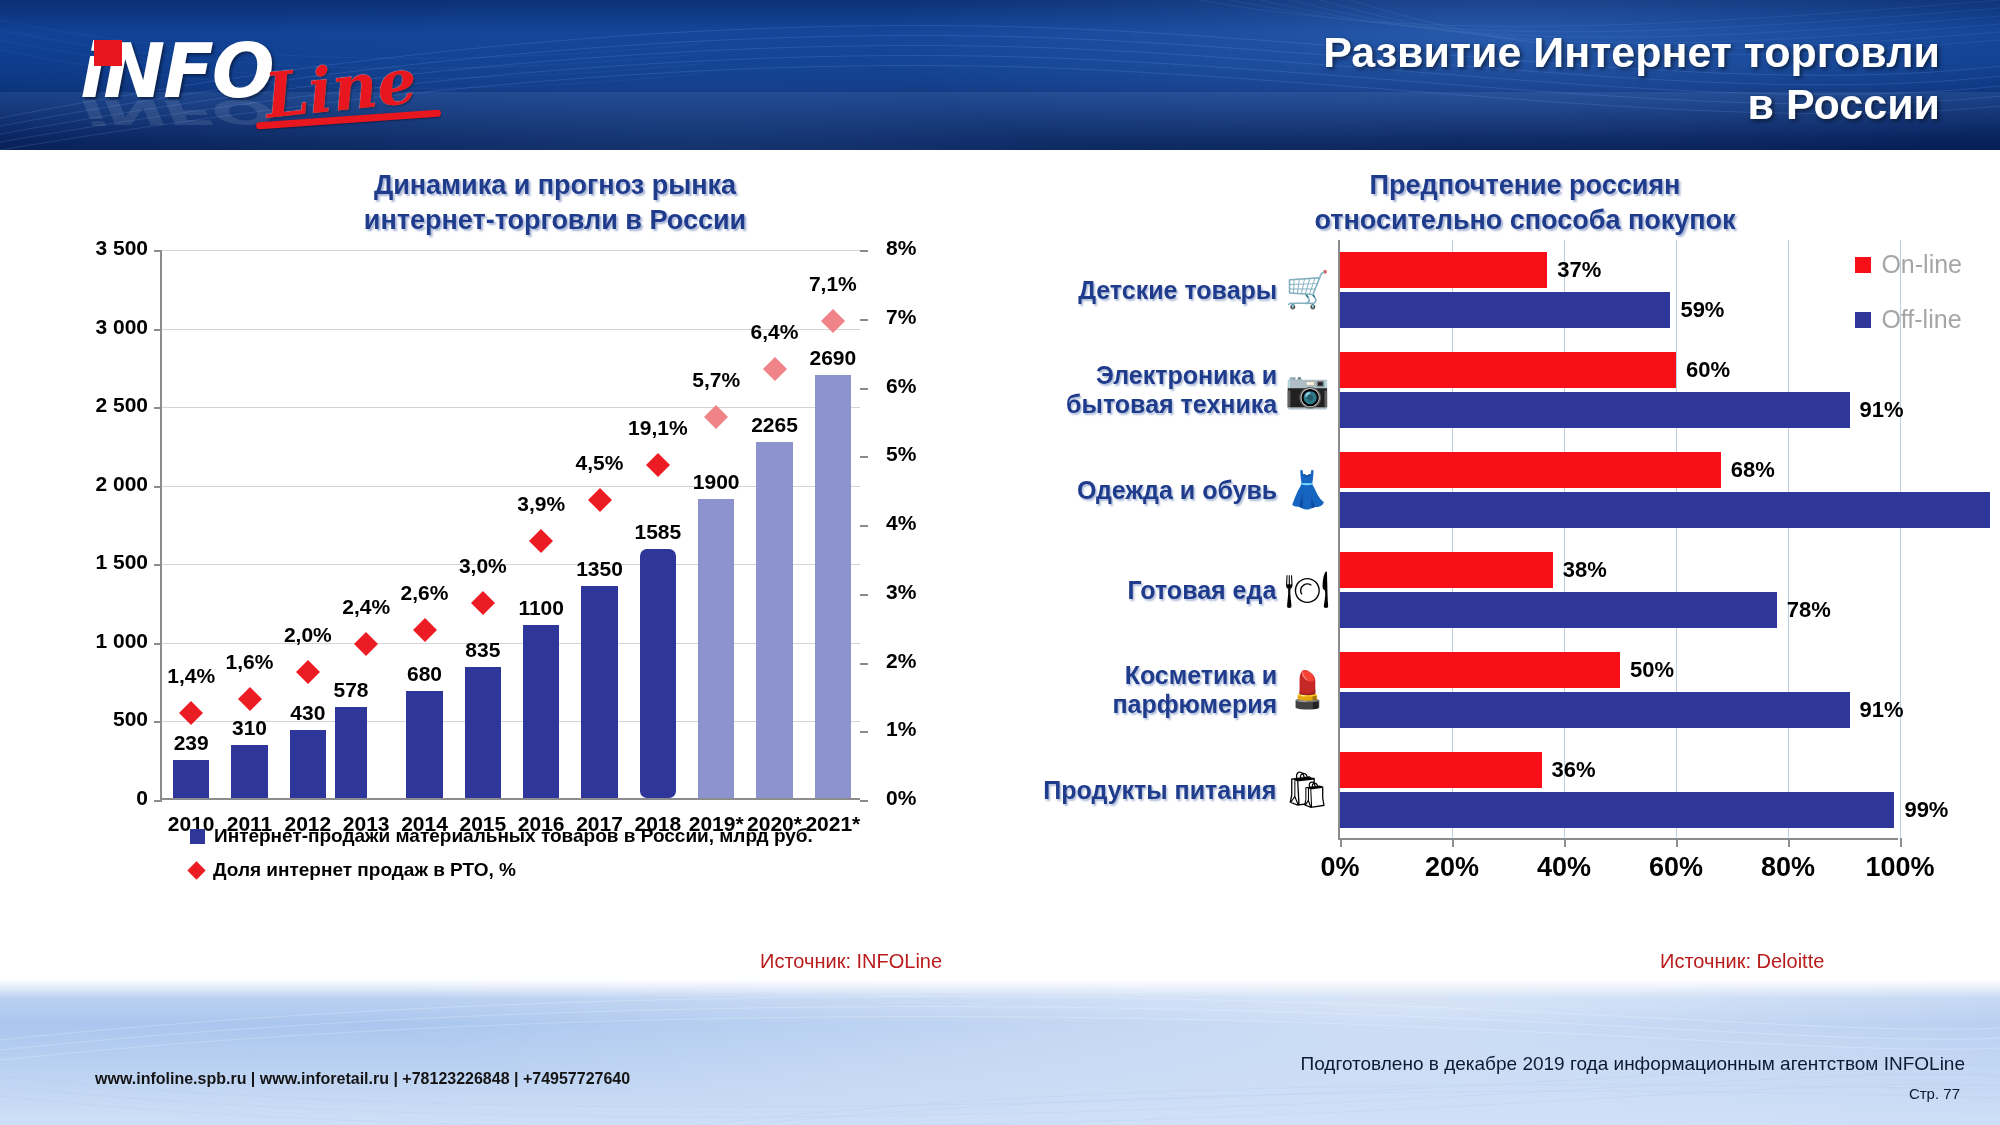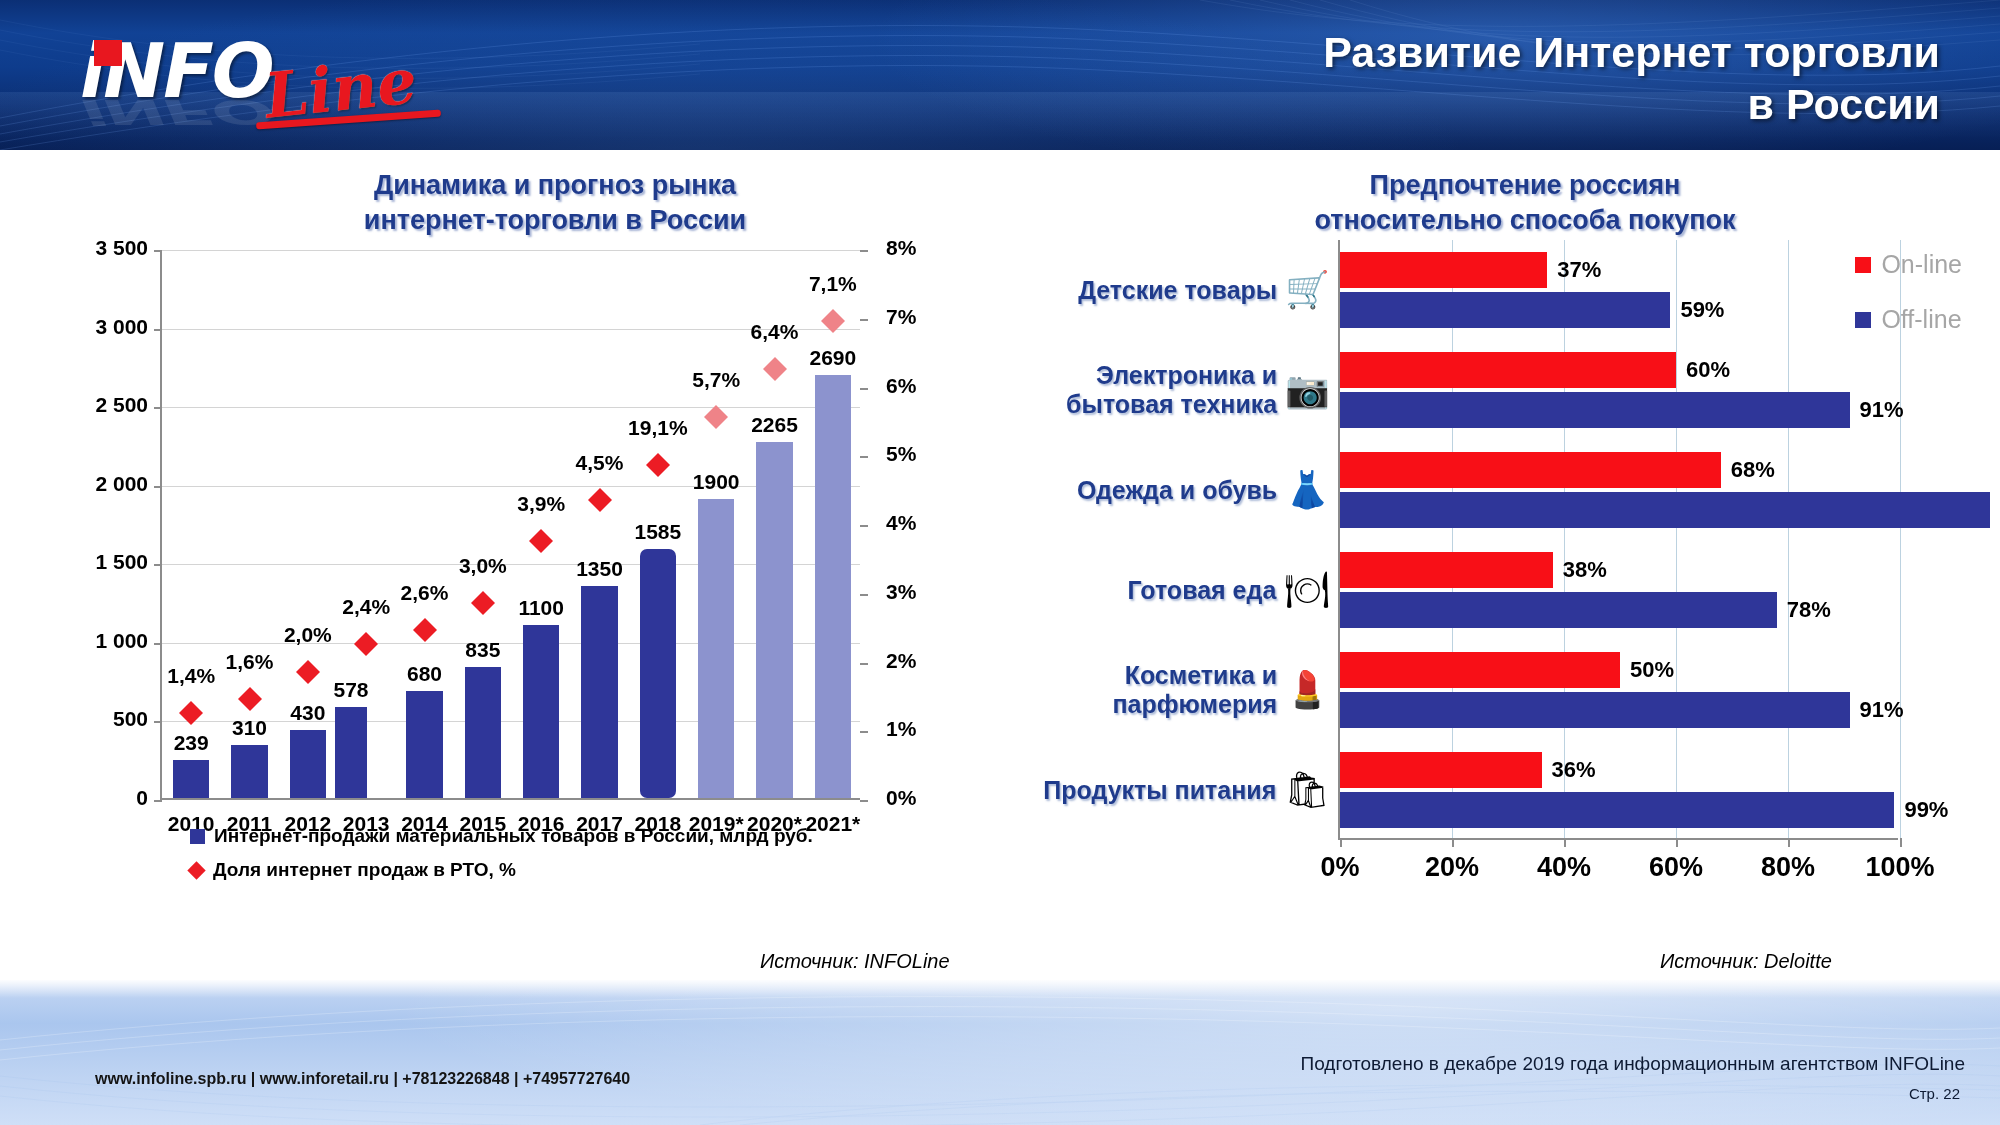--- a/index.html
+++ b/index.html
@@ -160,21 +160,21 @@
   .rtickmark { position: absolute; top: 100%; width: 2px; height: 9px; background: #8c8c8c; }
 
   .rleg { position: absolute; right: 28px; top: 10px; }
   .rleg-row { display: flex; align-items: center; margin-bottom: 26px; }
   .rleg-sq { width: 16px; height: 16px; margin-right: 10px; flex: none; }
   .rleg-sq.on { background: #F80F17; }
   .rleg-sq.off { background: #2F3699; }
   .rleg-tx { font-size: 25px; color: #a6a6a6; text-align: center; }
 
   .source {
-    position: absolute; font-style: italic; font-size: 20px; color: #000000;
+    position: absolute; font-size: 20px; color: #b91c1c;
   }
   #src-left  { left: 760px; top: 800px; }
   #src-right { left: 1660px; top: 800px; }
 
   
   .footer {
     position: absolute; left: 0; top: 980px; width: 2000px; height: 145px;
     overflow: hidden;
     background:
       radial-gradient(ellipse 1400px 180px at 1400px 30px, rgba(255,255,255,.45), rgba(255,255,255,0) 72%),
@@ -490,14 +490,14 @@
       <path d="M0,96 C400,140 1000,132 1500,104 C1750,90 1900,80 2000,86"></path>
       <path d="M0,106 C400,150 1000,142 1500,114 C1750,100 1900,90 2000,96"></path>
       <path d="M0,116 C400,160 1000,152 1500,124 C1750,110 1900,100 2000,106"></path>
       <path d="M700,145 C1000,110 1400,96 2000,110"></path>
       <path d="M740,145 C1040,116 1440,102 2000,118"></path>
     </g>
   </svg>
   <div class="footer-top-fade"></div>
   <div class="foot-left">www.infoline.spb.ru | www.inforetail.ru | +78123226848 | +74957727640</div>
   <div class="foot-prepared">Подготовлено в декабре 2019 года информационным агентством INFOLine</div>
-  <div class="foot-page">Стр. 22</div>
+  <div class="foot-page">Стр. 77</div>
 </div>
 
 </body></html>

